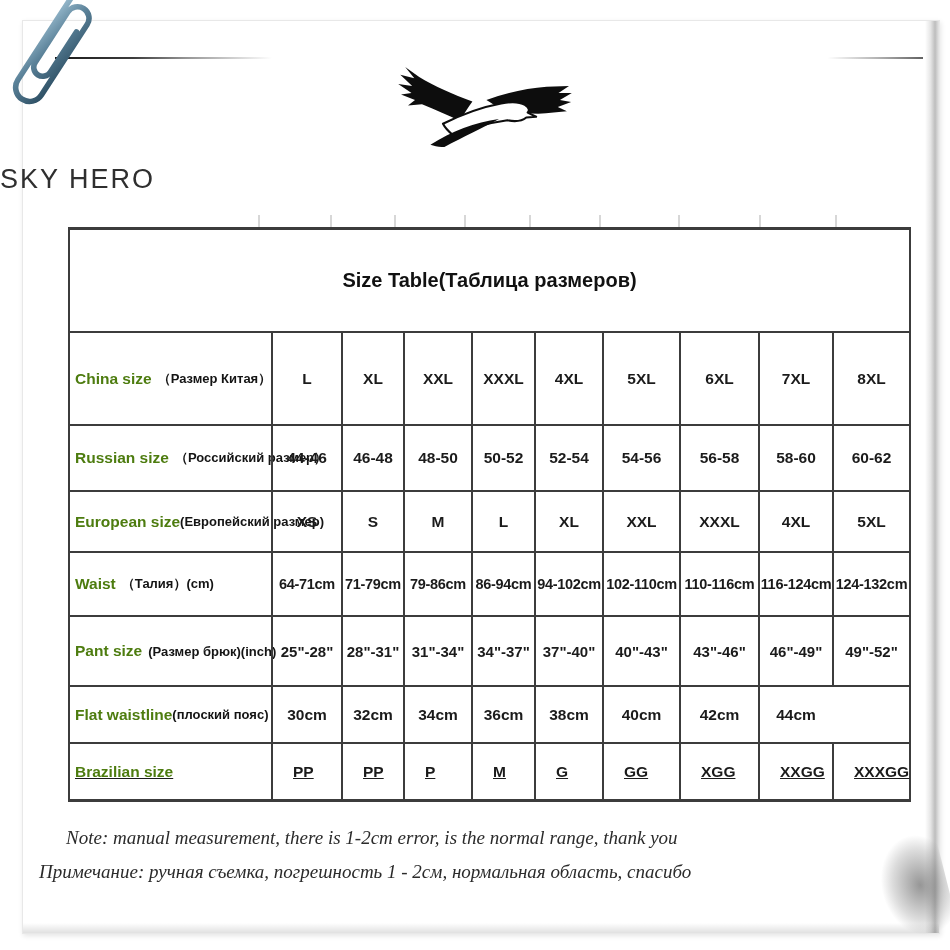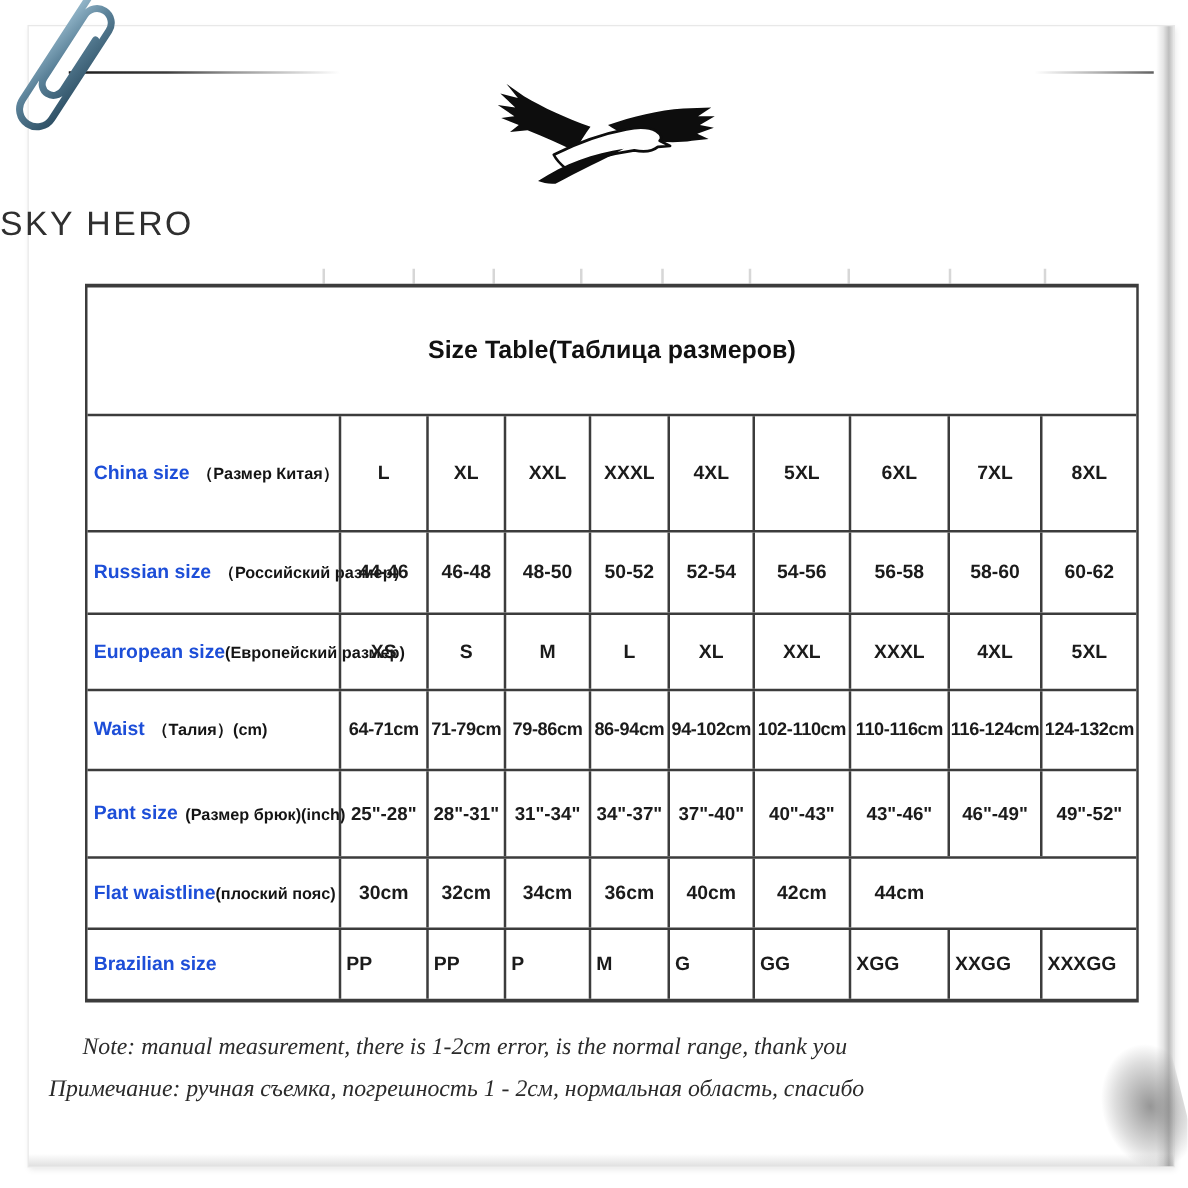--- a/index.html
+++ b/index.html
@@ -61,24 +61,24 @@
     display:grid;grid-template-columns:201px 70px 62px 68px 63px 68px 77px 79px 74px 77px;
     border-top:2px solid #3c3c3c;box-sizing:border-box;
   }
   .cell{
     display:flex;align-items:center;justify-content:center;
     border-left:2px solid #3c3c3c;box-sizing:border-box;
     font-weight:700;font-size:15.5px;white-space:nowrap;
   }
   .cell:first-child{border-left:none;}
   .label-cell{justify-content:flex-start;padding-left:5px;overflow:visible;}
-  .lbl{color:#1d4ed8;font-size:15.5px;font-weight:700;}
+  .lbl{color:#4d7c0f;font-size:15.5px;font-weight:700;}
   .lbl-note{color:#141414;font-size:13px;font-weight:700;}
   .gap .lbl-note{margin-left:6px;}
-  .t-row.left-align .cell:not(.label-cell){justify-content:flex-start;padding-left:4px;}
+  .t-row.left-align .cell:not(.label-cell){justify-content:flex-start;padding-left:20px;}
   .t-row:nth-child(4) .cell:not(.label-cell){font-size:14.5px;letter-spacing:-0.3px;}
   .t-row:nth-child(5) .cell:not(.label-cell){font-size:15px;}
   
   .note-line{
     position:absolute;font-family:"Liberation Serif","DejaVu Serif",serif;
     font-style:italic;font-size:19px;color:#2b2b2b;white-space:nowrap;margin-top:10px;
   }
   .note-en{left:66px;top:817px;}
   .note-ru{left:39px;top:851px;}
 </style>
@@ -216,25 +216,26 @@
       </div>
       <div class="t-row" style="height: 57px;">
         <div class="cell label-cell">
           <span class="lbl">Flat waistline</span>
           <span class="lbl-note">(плоский пояс)</span>
         </div>
         <div class="cell">30cm</div>
         <div class="cell">32cm</div>
         <div class="cell">34cm</div>
         <div class="cell">36cm</div>
+        <div class="cell">38cm</div>
         <div class="cell">40cm</div>
         <div class="cell">42cm</div>
         <div class="cell">44cm</div>
       </div>
-      <div class="t-row left-align" style="height: 57px;">
+      <div class="t-row left-align" style="height: 57px; text-decoration: underline;">
         <div class="cell label-cell">
           <span class="lbl">Brazilian size</span>
         </div>
         <div class="cell">PP</div>
         <div class="cell">PP</div>
         <div class="cell">P</div>
         <div class="cell">M</div>
         <div class="cell">G</div>
         <div class="cell">GG</div>
         <div class="cell">XGG</div>

